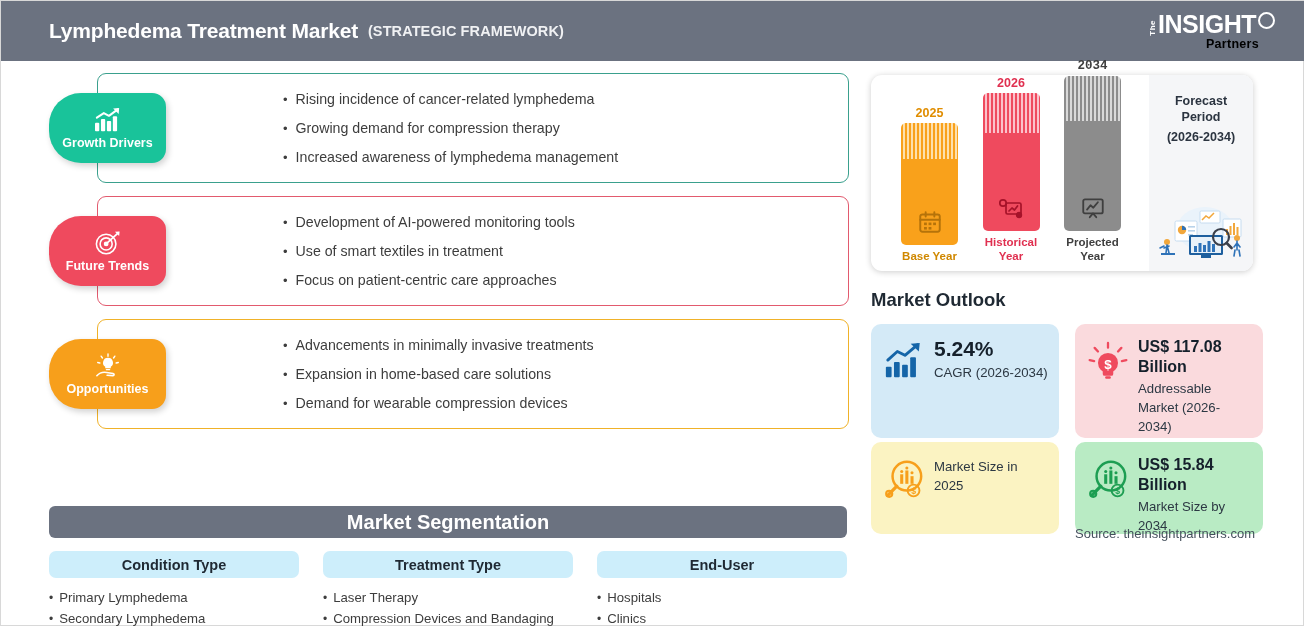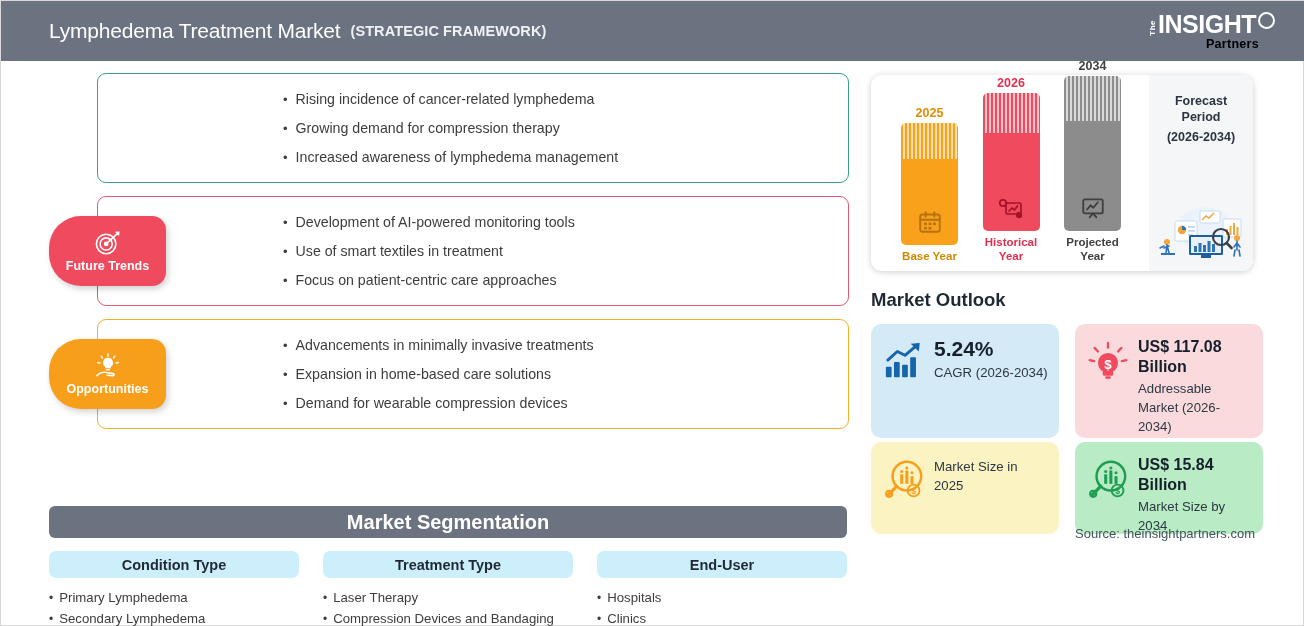--- a/index.html
+++ b/index.html
@@ -18,21 +18,21 @@
 
   
   .header {
     position: absolute; left: 0; top: 0;
     width: 1304px; height: 60px;
     background: #6b7280;
     display: flex; align-items: center;
     padding: 0 26px 0 48px;
   }
   .hdr-title {
-    font-size: 21px; font-weight: normal; color: #ffffff;
+    font-size: 21px; font-weight: bold; color: #ffffff;
     letter-spacing: -0.2px;
     text-align: right;
   }
   .hdr-sub {
     font-size: 14.5px; font-weight: bold; color: #f0f1f3;
     margin-left: 10px; letter-spacing: 0.1px;
   }
   .logo {
     margin-left: auto;
     display: flex; align-items: flex-start;
@@ -225,20 +225,31 @@
             </div>
           <div class="bullet">
               <span class="dot">•</span>
               <span>Growing demand for compression therapy</span>
             </div>
           <div class="bullet">
               <span class="dot">•</span>
               <span>Increased awareness of lymphedema management</span>
             </div>
         </div>
+      </div>
+      <div class="pill green">
+        <svg class="pill-icon" viewBox="0 0 32 28">
+          <rect x="2" y="17" width="4.6" height="9" rx="1" fill="#fff"></rect>
+          <rect x="8.4" y="13" width="4.6" height="13" rx="1" fill="#fff"></rect>
+          <rect x="14.8" y="15" width="4.6" height="11" rx="1" fill="#fff"></rect>
+          <rect x="21.2" y="10" width="4.6" height="16" rx="1" fill="#fff"></rect>
+          <path d="M4 11.5 L11.5 6.5 L17 9.5 L26.5 2.5" stroke="#fff" stroke-width="2.2" fill="none" stroke-linecap="round" stroke-linejoin="round"></path>
+          <path d="M21.5 1.5 L28 1.2 L27.5 7.5 Z" fill="#fff"></path>
+        </svg>
+        <span class="pill-label">Growth Drivers</span>
       </div>
     </div>
 
     <div class="insight-row" style="top:135px;height:110px;">
       <div class="insight-box red">
         <div class="bullets">
           <div class="bullet">
               <span class="dot">•</span>
               <span>Development of AI-powered monitoring tools</span>
             </div>
@@ -374,21 +385,21 @@
               <rect x="8" y="7" width="15" height="11" rx="1.5" stroke="#a51229" stroke-width="1.7" fill="none"></rect>
               <path d="M11 15 l3-3 2.5 2 3-4" stroke="#a51229" stroke-width="1.7" fill="none" stroke-linecap="round" stroke-linejoin="round"></path>
               <circle cx="5" cy="7" r="3.2" stroke="#a51229" stroke-width="1.7" fill="none"></circle>
               <circle cx="21" cy="19" r="3.2" fill="#a51229"></circle>
             </svg>
           </div>
           <span class="bar-cap" style="color:#e03050;">Historical Year</span>
         </div>
 
         <div class="barcol">
-          <span class="bar-year" style="color:#3f3f3f;">2034</span>
+          <span class="bar-year" style="color:#3f3f3f;font-family:Liberation Mono, monospace;">2034</span>
           <div class="bar" style="height:155px;">
             <div class="bar-stripe" style="height:45px;background:repeating-linear-gradient(90deg,#8c8c8c 0 2px,#d9d9d9 2px 4px);"></div>
             <div class="bar-solid" style="height:110px;background:#8c8c8c;"></div>
             <svg class="bar-ico" viewBox="0 0 24 24">
               <rect x="3" y="4" width="18" height="13" rx="1.6" stroke="#3f3f3f" stroke-width="1.7" fill="none"></rect>
               <path d="M6.5 13.5 l3.2-4 2.6 2.2 4.2-5" stroke="#3f3f3f" stroke-width="1.7" fill="none" stroke-linecap="round" stroke-linejoin="round"></path>
               <path d="M9 20.5 l3-3.5 3 3.5" stroke="#3f3f3f" stroke-width="1.7" fill="none" stroke-linecap="round" stroke-linejoin="round"></path>
             </svg>
           </div>
           <span class="bar-cap" style="color:#3f3f3f;">Projected Year</span>

